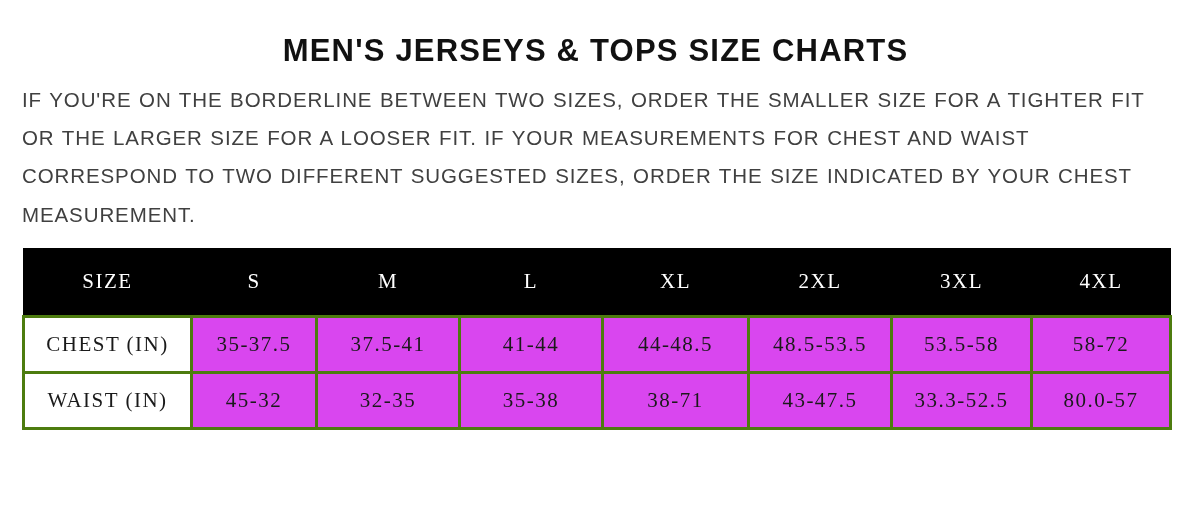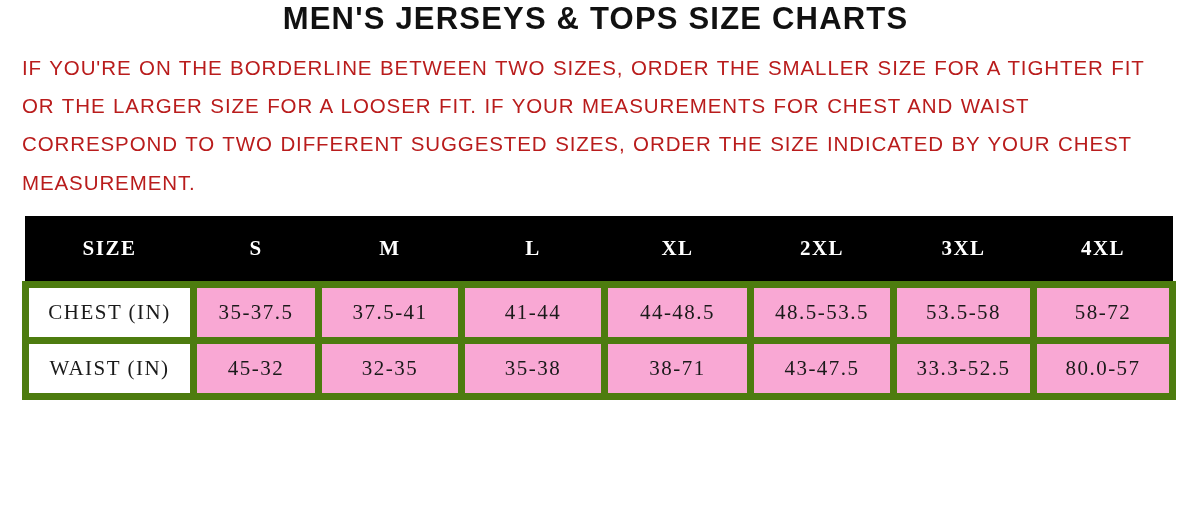--- a/index.html
+++ b/index.html
@@ -20,62 +20,63 @@
     position: relative;
     box-sizing: border-box;
   }
   .title {
     text-align: center;
     font-family: "Liberation Sans", sans-serif;
     font-weight: bold;
     font-size: 31px;
     letter-spacing: 1.2px;
     color: #111111;
+    padding-top: 32px;
     padding-bottom: 6px;
     line-height: 1.2;
   }
   .intro {
-    color: #b91c1c;
+    color: #404040;
     font-family: "Liberation Sans", sans-serif;
     font-size: 20.5px;
     letter-spacing: 0.9px;
     line-height: 1.86;
     padding: 6px 22px 0 22px;
     text-align: left;
     word-spacing: 1px;
   }
   .table-wrap {
     padding: 14px 22px 0 22px;
     box-sizing: border-box;
   }
   table.size-chart {
     border-collapse: collapse;
     width: 1147px;
     table-layout: fixed;
     font-family: "Liberation Serif", serif;
   }
   table.size-chart td, table.size-chart th {
-    border: 7px solid #4d7c0f;
+    border: 3px solid #4d7c0f;
     text-align: center;
     vertical-align: middle;
     font-size: 21px;
     letter-spacing: 1.5px;
     height: 56px;
     padding: 0 4px;
     box-sizing: border-box;
   }
   table.size-chart thead th {
     background: #000000;
     color: #ffffff;
     border: 1px solid #000000;
-    font-weight: bold;
+    font-weight: normal;
     height: 68px;
   }
   table.size-chart tbody td {
-    background: #f9a8d4;
+    background: #d946ef;
     color: #1a1a1a;
   }
   table.size-chart tbody td.rowlabel {
     background: #ffffff;
     letter-spacing: 1.5px;
   }
   col.c0 { width: 168px; }
   col.c1 { width: 125px; }
   col.c2 { width: 143px; }
   col.c3 { width: 143px; }

